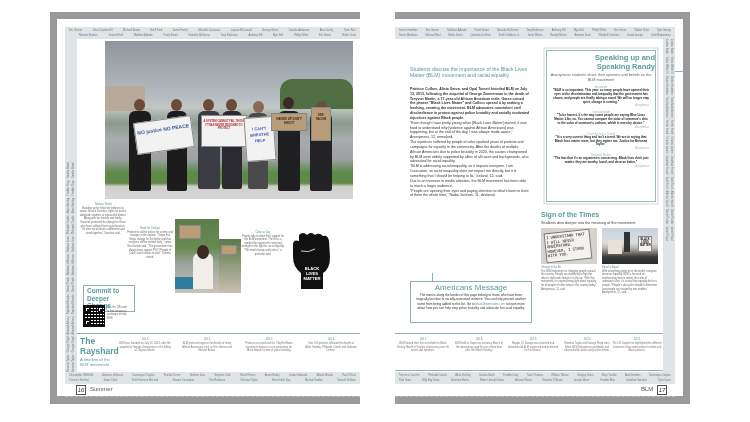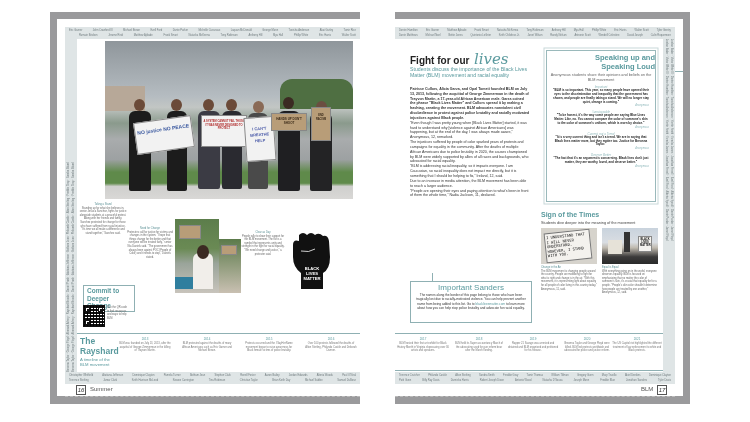--- a/index.html
+++ b/index.html
@@ -280,39 +280,35 @@
       <span>Calin Roquemore</span>
     </div>
   </div>
 
   <div class="names-v" style="left:268px; top:20px; width:12px; height:333px;">
     <div class="vtext" style="transform: rotate(90deg) translate(0, -6px); width:333px;">Jordan Baker · Victor White III · Dontre Hamilton · Tanisha Anderson · Yvette Smith · Kendra James · Jonathan Ferrell · Ezell Ford · Alberta Spruill · Dante Parker · Jamel Floyd</div>
     <div class="vtext" style="transform: rotate(90deg) translate(0, -11px); width:333px;">Jordan Baker · Victor White III · Dontre Hamilton · Tanisha Anderson · Yvette Smith · Kendra James · Jonathan Ferrell · Ezell Ford · Alberta Spruill · Dante Parker · Jamel Floyd</div>
   </div>
   <div class="connector" style="left:280px; top:52px; width:8px; height:1px;"></div>
 
-  <div style="position:absolute; left:15px; top:31px; white-space:nowrap;">
-    <span style="font-weight:bold; font-size:10px; color:#222; font-family:'Liberation Sans', sans-serif;">Fight for our</span>
-    <span style="font-family:'DejaVu Serif', serif; font-style:italic; font-size:15px; color:#5a9a9e;">lives</span>
-  </div>
   <div style="position:absolute; left:15px; top:47px; width:118px; font-size:5.2px; line-height:6.4px; color:#5a9a9e;">Students discuss the importance of the Black Lives Matter (BLM) movement and racial equality</div>
 
   <div class="body-text" style="left:15px; top:68px; width:120px;">
     <p style="font-weight:bold;">Patrisse Cullors, Alicia Garza, and Opal Tometi founded BLM on July 13, 2013, following the acquittal of George Zimmerman in the death of Trayvon Martin, a 17-year-old African American male. Garza coined the phrase "Black Lives Matter" and Cullors spread it by making a hashtag, creating the movement. BLM advocates nonviolent civil disobedience in protest against police brutality and racially motivated injustices against Black people.</p>
     <p>"Even though I was pretty young when [Black Lives Matter] started, it was hard to understand why [violence against African Americans] was happening, but at the end of the day, I was always made aware," Anonymous, 12, remarked.</p>
     <p>The injustices suffered by people of color sparked years of protests and campaigns for equality in the community. After the deaths of multiple African Americans due to police brutality in 2020, the causes championed by BLM were widely supported by allies of all races and backgrounds, who advocated for racial equality.</p>
     <p>"BLM is addressing racial inequality, so it impacts everyone. I am Caucasian, so racial inequality does not impact me directly, but it is something that I should be helping to fix," Ireland, 12, said.</p>
     <p>Due to an increase in media attention, the BLM movement has been able to reach a larger audience.</p>
     <p>"People are opening their eyes and paying attention to what's been in front of them the whole time," Nadia Jackson, 11, declared.</p>
   </div>
 
   <div class="quote-box" style="left:151px; top:31px; width:110px; height:152px; padding-top:3px;">
     <div class="qb-title">
       <div>Speaking up and</div>
-      <div>Speaking Loud</div>
+      <div>Speaking Randy</div>
     </div>
     <div class="qb-sub">Anonymous students share their opinions and beliefs on the BLM movement</div>
     <div class="qb-quote">
       <div class="qh">Important</div>
       <div class="qt">"BLM is so important. This year, so many people have opened their eyes to the discrimination and inequality that the government has shown, and people are finally taking a stand. We will no longer stay quiet, change is coming."</div>
       <div class="qa">Anonymous</div>
     </div>
     <div class="qb-quote">
       <div class="qh">#unstoppable</div>
       <div class="qt">"To be honest, it's the way some people are saying Blue Lives Matter. Like, no. You cannot compare the color of someone's skin to the color of someone's uniform, which is worn by choice."</div>
@@ -347,21 +343,21 @@
     <span class="ct" style="text-align:left;">Change in the Air</span>
     <span>The BLM movement is changing people around the country. People are mobilizing to fight for what is right and change is in the air. "With this movement, it is representing light about equality for all people of color living in this country today," Anonymous, 11, said.</span>
   </div>
   <div class="caption" style="left:207px; top:247px; width:56px; text-align:left;">
     <span class="ct" style="text-align:left;">Equal is Equal</span>
     <span>With everything going on in the world, everyone deserves equality. BLM is focused on emphasizing that no matter the color of someone's skin, it's crucial that equality be for a people. "People's skin color shouldn't determine how people are treated by one another," Anonymous, 12, said.</span>
   </div>
 
   <div class="connector" style="left:37px; top:254px; width:1px; height:10px;"></div>
   <div class="msg-box" style="left:15px; top:262px; width:122px; height:42px; padding-top:1px;">
-    <div class="msg-title">Important Sanders</div>
+    <div class="msg-title">Americans Message</div>
     <div class="msg-body">
       <span>The names along the border of this page belong to those who have been tragically lost due to racially-motivated violence. You can help prevent another name from being added to this list. Go to </span><span class="link">blacklivesmatter.com</span><span> to learn more about how you can help stop police brutality and advocate for racial equality.</span>
     </div>
   </div>
 
   <div class="timeline" style="left:0; top:314px; width:268px; height:38px;">
     <div class="tl-item" style="left:2px;">
       <span class="yr">2017</span>
       <span>BLM hosted their first art exhibit for Black History Month in Virginia showcasing over 30 artists and speakers.</span>
     </div>

